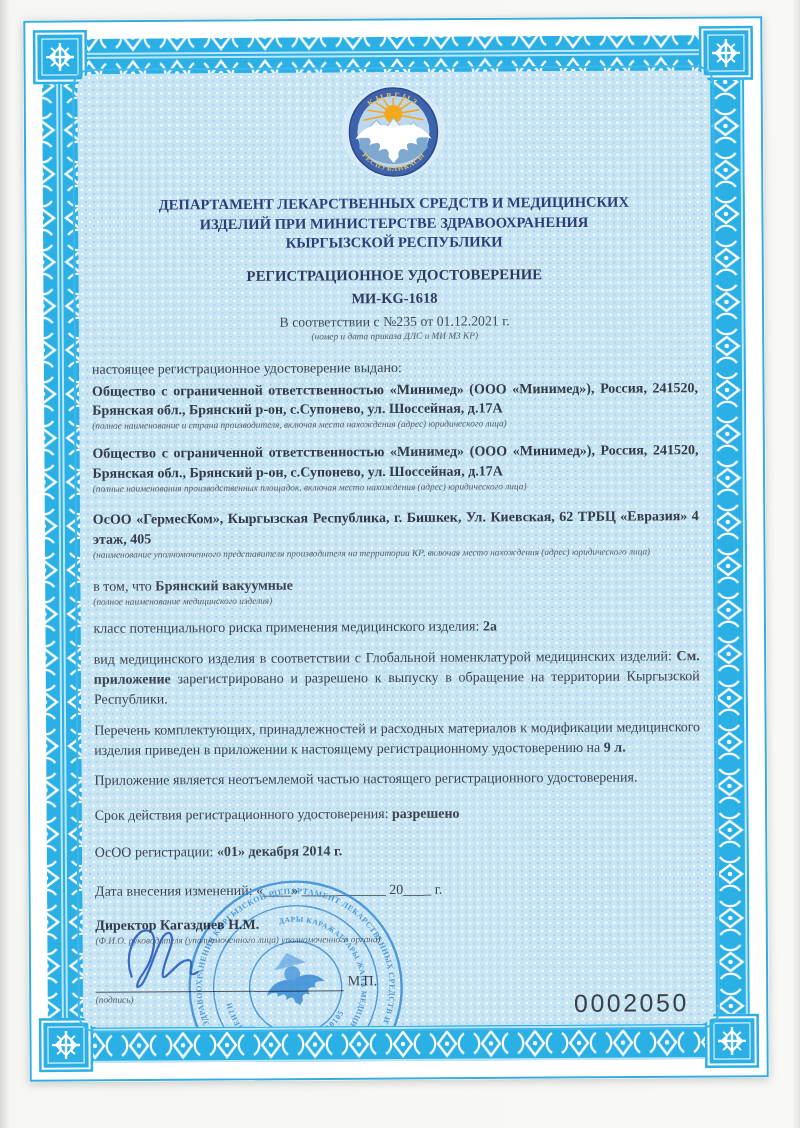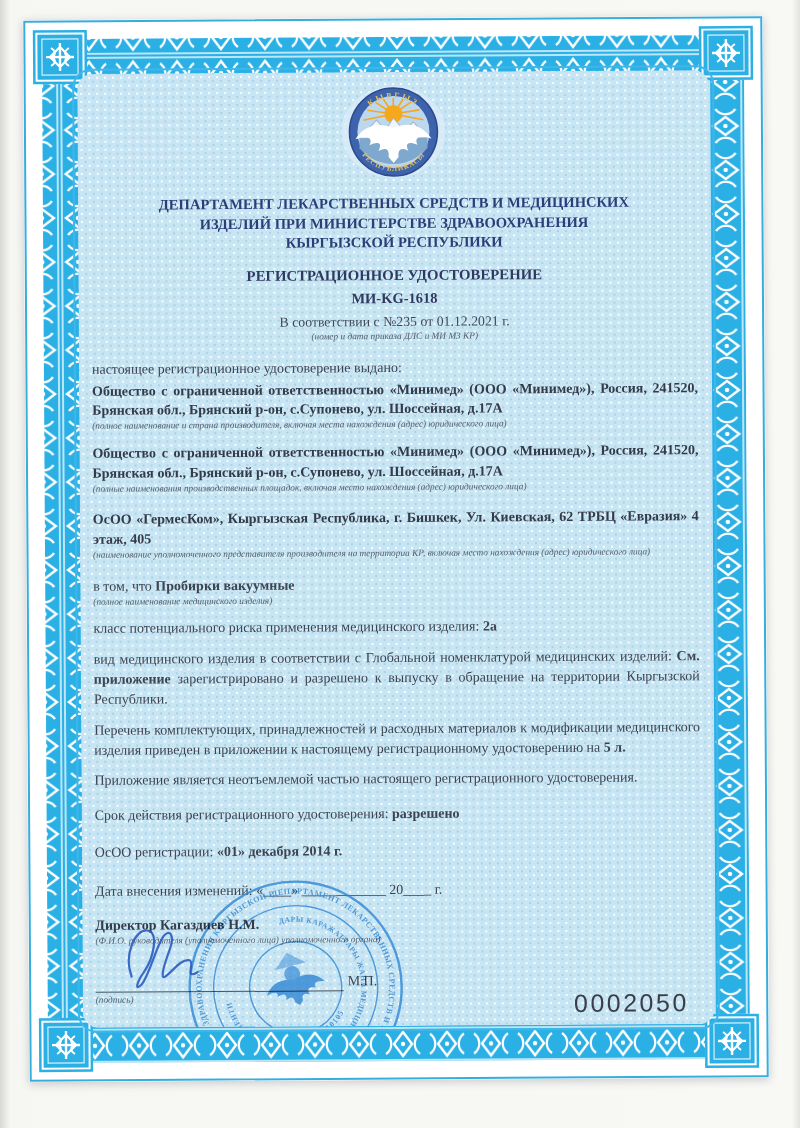--- a/index.html
+++ b/index.html
@@ -137,28 +137,28 @@
 
     <p class="bold just mt-sm">Общество с ограниченной ответственностью «Минимед» (ООО «Минимед»), Россия, 241520, Брянская обл., Брянский р-он, с.Супонево, ул. Шоссейная, д.17А</p>
     <div class="cap">(полное наименование и страна производителя, включая места нахождения (адрес) юридического лица)</div>
 
     <p class="bold just mt-md">Общество с ограниченной ответственностью «Минимед» (ООО «Минимед»), Россия, 241520, Брянская обл., Брянский р-он, с.Супонево, ул. Шоссейная, д.17А</p>
     <div class="cap">(полные наименования производственных площадок, включая место нахождения (адрес) юридического лица)</div>
 
     <p class="bold just mt-lg">ОсОО «ГермесКом», Кыргызская Республика, г. Бишкек, Ул. Киевская, 62 ТРБЦ «Евразия» 4 этаж, 405</p>
     <div class="cap">(наименование уполномоченного представителя производителя на территории КР, включая место нахождения (адрес) юридического лица)</div>
 
-    <p class="mt-lg"><span>в том, что </span><b>Пробирки вакуумные</b></p>
+    <p class="mt-lg"><span>в том, что </span><b>Брянский вакуумные</b></p>
     <div class="cap">(полное наименование медицинского изделия)</div>
 
     <p class="mt-md"><span>класс потенциального риска применения медицинского изделия: </span><b>2а</b></p>
 
     <p class="just mt-md"><span>вид медицинского изделия в соответствии с Глобальной номенклатурой медицинских изделий: </span><b>См. приложение</b><span> зарегистрировано и разрешено к выпуску в обращение на территории Кыргызской Республики.</span></p>
 
-    <p class="just mt-md"><span>Перечень комплектующих, принадлежностей и расходных материалов к модификации медицинского изделия приведен в приложении к настоящему регистрационному удостоверению на </span><b>5 л.</b></p>
+    <p class="just mt-md"><span>Перечень комплектующих, принадлежностей и расходных материалов к модификации медицинского изделия приведен в приложении к настоящему регистрационному удостоверению на </span><b>9 л.</b></p>
 
     <p class="mt-md">Приложение является неотъемлемой частью настоящего регистрационного удостоверения.</p>
 
     <p class="mt-lg"><span>Срок действия регистрационного удостоверения: </span><b>разрешено</b></p>
 
     <p style="margin-top:17px;"><span>ОсОО регистрации: </span><b>«01» декабря 2014 г.</b></p>
 
     <p style="margin-top:19px;">Дата внесения изменений: «____» ____________ 20____ г.</p>
 
     <div class="sig-block">

